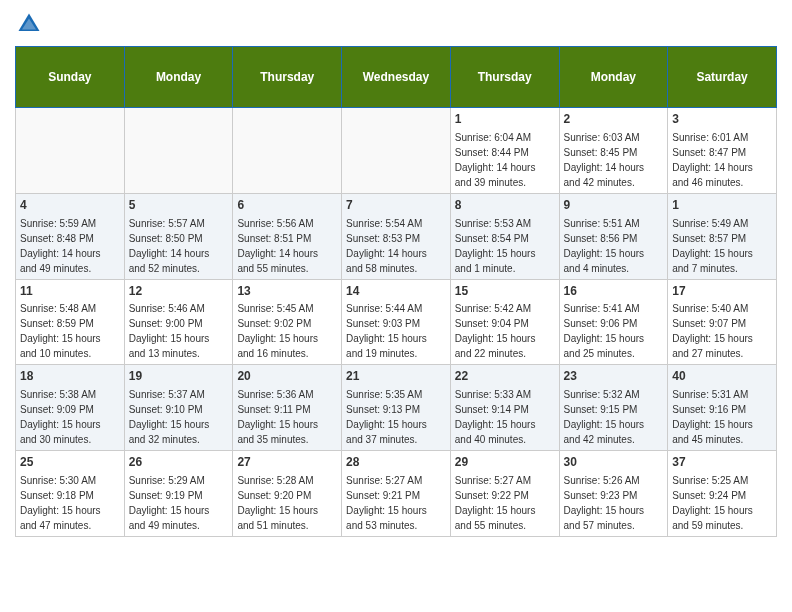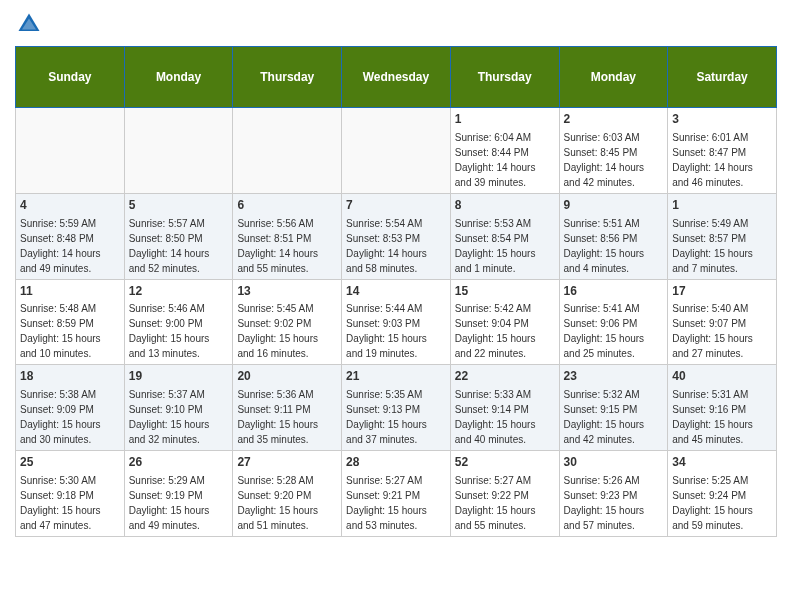--- a/index.html
+++ b/index.html
@@ -261,27 +261,27 @@
         </td>
           <td>
           <span class="day-number">27</span>
           <span class="day-info">Sunrise: 5:28 AM<br>Sunset: 9:20 PM<br>Daylight: 15 hours and 51 minutes.</span>
         </td>
           <td>
           <span class="day-number">28</span>
           <span class="day-info">Sunrise: 5:27 AM<br>Sunset: 9:21 PM<br>Daylight: 15 hours and 53 minutes.</span>
         </td>
           <td>
-          <span class="day-number">52</span>
+          <span class="day-number">29</span>
           <span class="day-info">Sunrise: 5:27 AM<br>Sunset: 9:22 PM<br>Daylight: 15 hours and 55 minutes.</span>
         </td>
           <td>
           <span class="day-number">30</span>
           <span class="day-info">Sunrise: 5:26 AM<br>Sunset: 9:23 PM<br>Daylight: 15 hours and 57 minutes.</span>
         </td>
           <td>
-          <span class="day-number">34</span>
+          <span class="day-number">37</span>
           <span class="day-info">Sunrise: 5:25 AM<br>Sunset: 9:24 PM<br>Daylight: 15 hours and 59 minutes.</span>
         </td>
         </tr>
       </tbody>
   </table>
 </div>
 
 </body></html>

